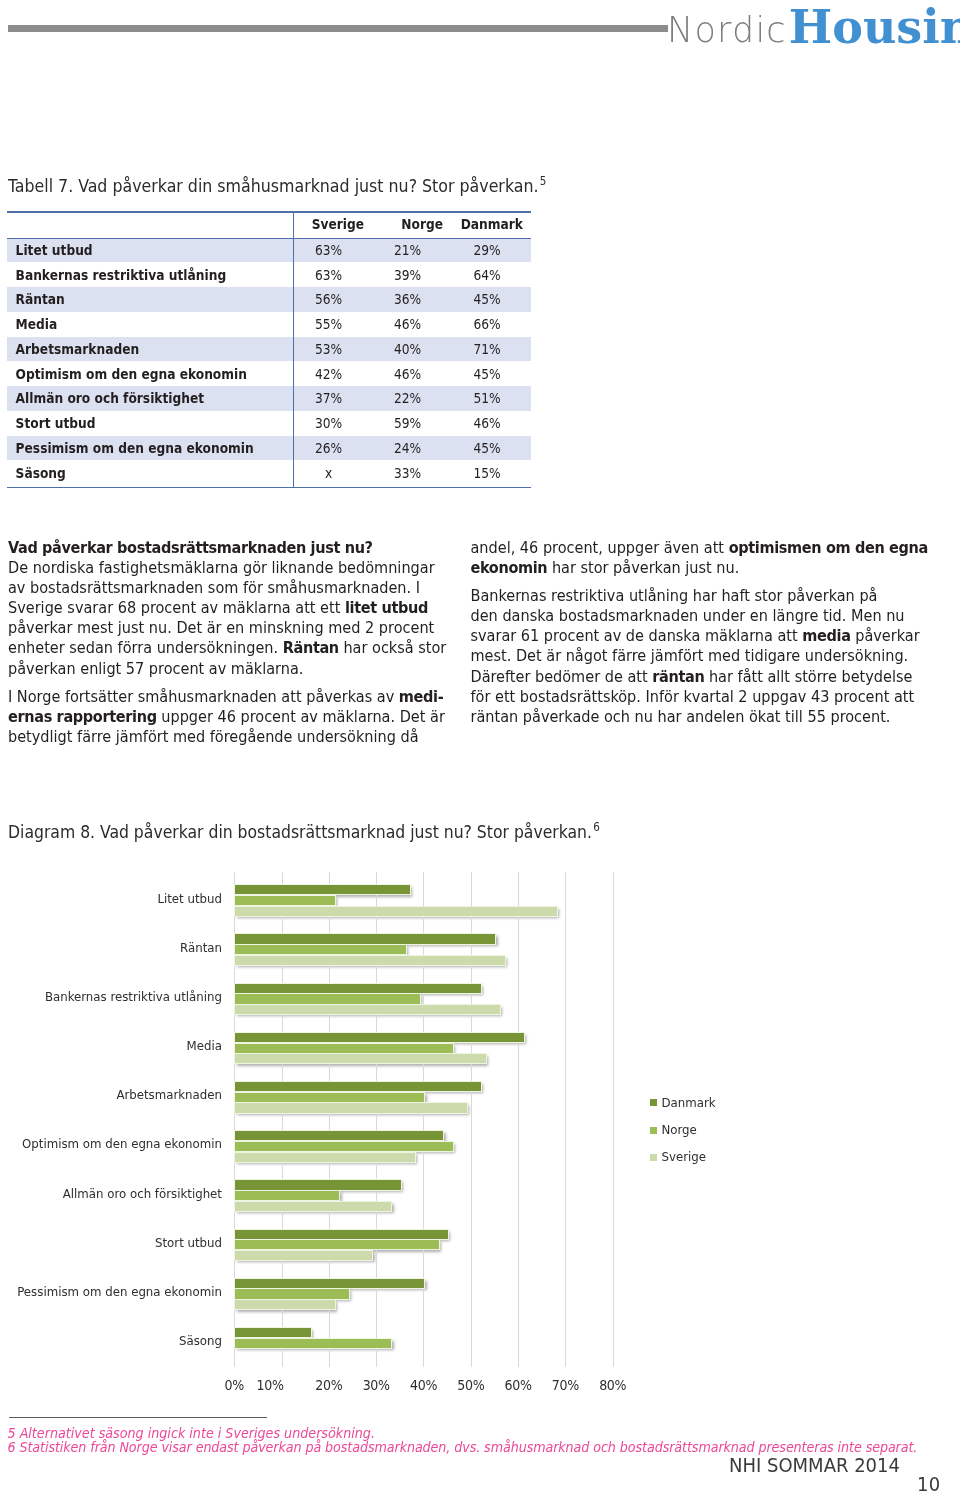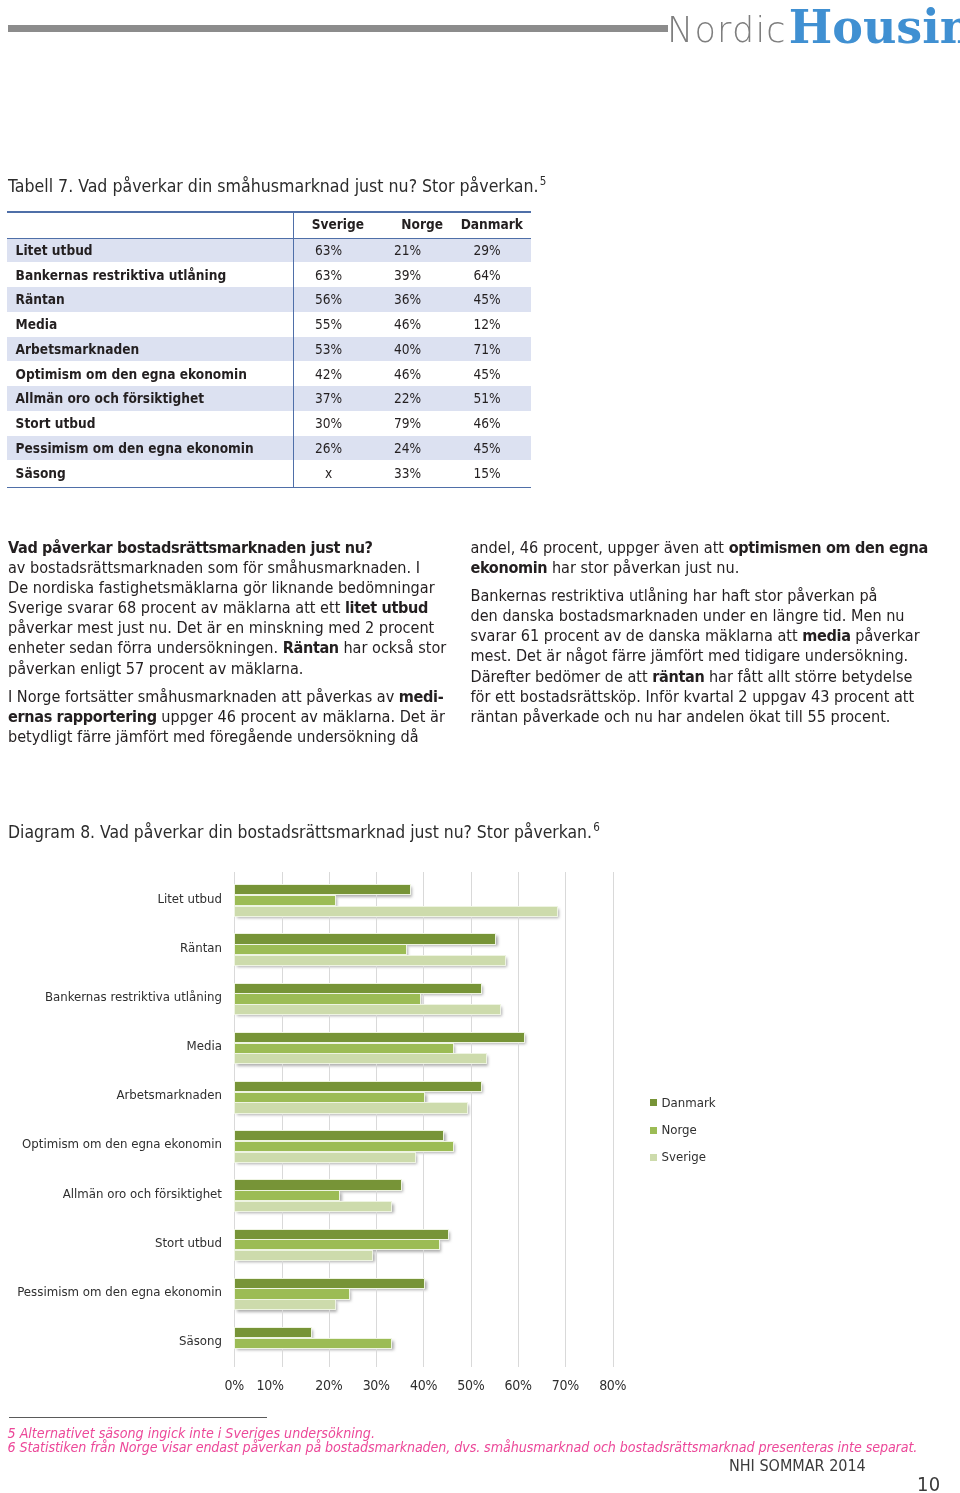--- a/index.html
+++ b/index.html
@@ -59,21 +59,21 @@
   .legend{position:absolute;left:650.3px;top:222.5px;}
   .legend-row{position:relative;height:27.4px;}
   .legend-sw{position:absolute;left:0;top:4.7px;width:7.2px;height:7.2px;}
   .legend-txt{position:absolute;left:11.2px;top:0;font-size:13.1px;color:#2f2f2f;white-space:nowrap;line-height:16px;}
 
   
   .fn-rule{position:absolute;left:8.5px;top:1417px;width:258px;height:1.2px;background:#5a5a5a;}
   .fn{position:absolute;left:7.5px;font-style:italic;font-size:14.15px;font-stretch:condensed;line-height:16px;color:#ec4899;white-space:nowrap;}
   .fn5{top:1424.5px;}
   .fn6{top:1438.5px;letter-spacing:-0.085px;}
-  .footer{position:absolute;top:1455px;font-size:16px;font-stretch:condensed;color:#3b3b3b;line-height:21px;}
+  .footer{position:absolute;top:1455px;font-size:20px;font-stretch:condensed;color:#3b3b3b;line-height:21px;}
   .footer-label{left:729px;}
   .footer-page{left:917px;top:1474px;font-size:20px;letter-spacing:0.4px;}
 </style>
 </head>
 <body>
 
 <div class="page">
 
   <div class="hdr-rule"></div>
   <div class="logo">
@@ -108,21 +108,21 @@
           <tr class="shade">
             <td class="lbl">Räntan</td>
             <td class="num">56%</td>
             <td class="num">36%</td>
             <td class="num">45%</td>
           </tr>
           <tr>
             <td class="lbl">Media</td>
             <td class="num">55%</td>
             <td class="num">46%</td>
-            <td class="num">12%</td>
+            <td class="num">66%</td>
           </tr>
           <tr class="shade">
             <td class="lbl">Arbetsmarknaden</td>
             <td class="num">53%</td>
             <td class="num">40%</td>
             <td class="num">71%</td>
           </tr>
           <tr>
             <td class="lbl">Optimism om den egna ekonomin</td>
             <td class="num">42%</td>
@@ -131,21 +131,21 @@
           </tr>
           <tr class="shade">
             <td class="lbl">Allmän oro och försiktighet</td>
             <td class="num">37%</td>
             <td class="num">22%</td>
             <td class="num">51%</td>
           </tr>
           <tr>
             <td class="lbl">Stort utbud</td>
             <td class="num">30%</td>
-            <td class="num">79%</td>
+            <td class="num">59%</td>
             <td class="num">46%</td>
           </tr>
           <tr class="shade">
             <td class="lbl">Pessimism om den egna ekonomin</td>
             <td class="num">26%</td>
             <td class="num">24%</td>
             <td class="num">45%</td>
           </tr>
           <tr>
             <td class="lbl">Säsong</td>
@@ -157,22 +157,22 @@
     </table>
     <div class="topline"></div>
     <div class="midline"></div>
     <div class="botline"></div>
     <div class="vline"></div>
   </div>
 
   <div class="col left">
     <h3>Vad påverkar bostadsrättsmarknaden just nu?</h3>
     <p>
+        <span class="ln">De nordiska fastighetsmäklarna gör liknande bedömningar</span>
         <span class="ln">av bostadsrättsmarknaden som för småhusmarknaden. I</span>
-        <span class="ln">De nordiska fastighetsmäklarna gör liknande bedömningar</span>
         <span class="ln">Sverige svarar 68 procent av mäklarna att ett <b>litet utbud</b></span>
         <span class="ln">påverkar mest just nu. Det är en minskning med 2 procent</span>
         <span class="ln">enheter sedan förra undersökningen. <b>Räntan</b> har också stor</span>
         <span class="ln">påverkan enligt 57 procent av mäklarna.</span>
       </p>
     <p class="gap">
         <span class="ln">I Norge fortsätter småhusmarknaden att påverkas av <b>medi-</b></span>
         <span class="ln"><b>ernas rapportering</b> uppger 46 procent av mäklarna. Det är</span>
         <span class="ln">betydligt färre jämfört med föregående undersökning då</span>
       </p>

